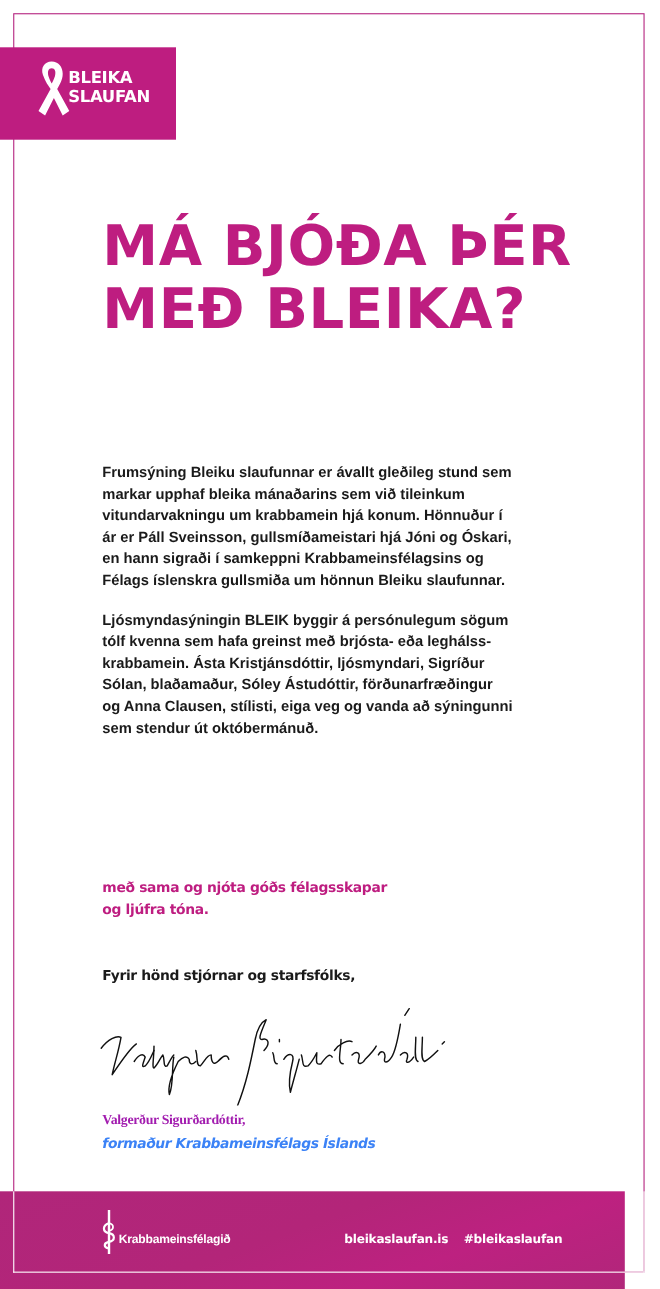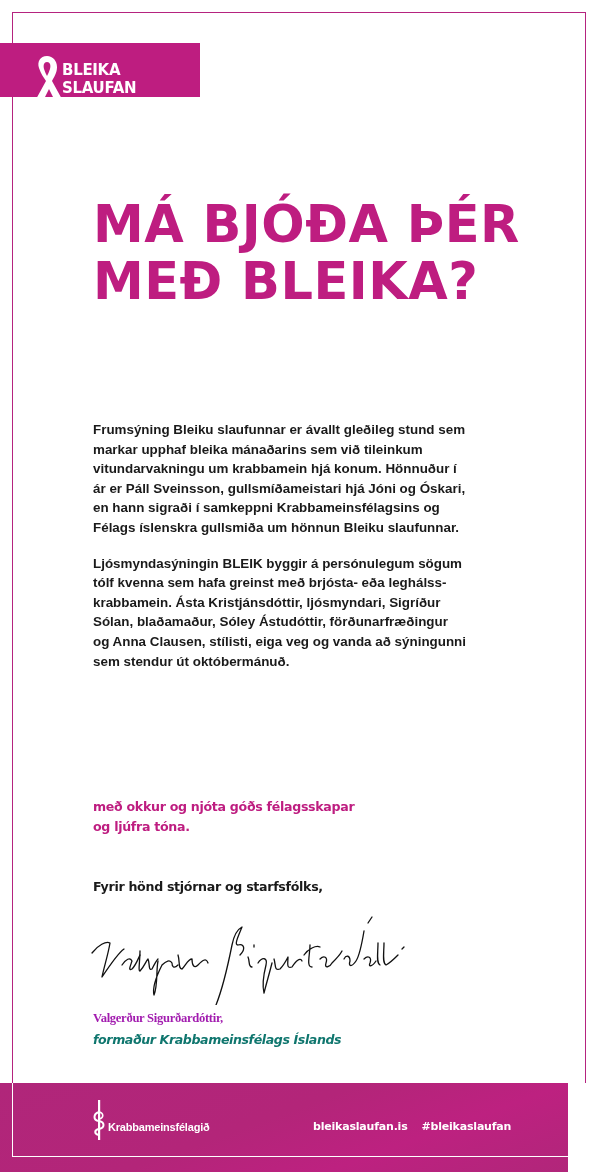--- a/index.html
+++ b/index.html
@@ -6,22 +6,22 @@
   body {
     width: 600px; height: 1172px; position: relative; overflow: hidden;
     background: #ffffff;
     font-family: "Liberation Sans", sans-serif;
   }
   .frame {
     position: absolute; left: 12px; top: 12px; width: 574px; height: 1145px;
     border: 1.5px solid #b5237f; box-sizing: border-box;
   }
   .logo-box {
-    position: absolute; left: 0; top: 43px; width: 160px; height: 54px;
-    background: #be1d80; display: flex; align-items: center; padding-left: 40px;
+    position: absolute; left: 0; top: 43px; width: 160px; height: 84px;
+    background: #be1d80; display: flex; align-items: center;
   }
   .logo-ribbon { position: absolute; left: 30px; top: 10px; width: 34px; height: 56px; }
   .logo-text {
     position: absolute; left: 62px; top: 18px;
     color: #fff; font-weight: bold; font-size: 15px; line-height: 18px;
     font-family: "DejaVu Sans", sans-serif; letter-spacing: -0.3px;
   }
   .headline {
     position: absolute; left: 93px; top: 196px; width: 480px;
     color: #be1d80; font-family: "DejaVu Sans", sans-serif; font-weight: bold;
@@ -47,21 +47,21 @@
     font-size: 12.6px; letter-spacing: -0.3px; white-space: nowrap;
   }
   .signature { position: absolute; left: 88px; top: 915px; width: 320px; height: 90px; }
   .signer-name {
     position: absolute; left: 93px; top: 1011px;
     color: #a21caf; font-family: Liberation Serif, serif; font-weight: bold;
     font-size: 12.6px; letter-spacing: -0.3px; white-space: nowrap; text-align: right;
   }
   .signer-title {
     position: absolute; left: 93px; top: 1032px;
-    color: #0f766e; font-family: "DejaVu Sans", sans-serif; font-weight: bold; font-style: italic;
+    color: #3b82f6; font-family: "DejaVu Sans", sans-serif; font-weight: bold; font-style: italic;
     font-size: 12.6px; letter-spacing: -0.4px; white-space: nowrap;
   }
   .footer {
     position: absolute; left: 0; top: 1083px; width: 568px; height: 89px;
     background: linear-gradient(160deg, #b0267a 0%, #b32579 45%, #bd2180 70%, #b1267a 100%);
   }
   .footer-frame {
     position: absolute; left: 12px; top: 0; width: 574px; height: 74px;
     border-left: 1.5px solid #fff; border-right: 1.5px solid #fff; border-bottom: 1.5px solid #fff;
     box-sizing: border-box;
@@ -111,21 +111,21 @@
     <span class="line">Ljósmyndasýningin BLEIK byggir á persónulegum sögum</span>
     <span class="line">tólf kvenna sem hafa greinst með brjósta- eða leghálss-</span>
     <span class="line">krabbamein. Ásta Kristjánsdóttir, ljósmyndari, Sigríður</span>
     <span class="line">Sólan, blaðamaður, Sóley Ástudóttir, förðunarfræðingur</span>
     <span class="line">og Anna Clausen, stílisti, eiga veg og vanda að sýningunni</span>
     <span class="line">sem stendur út októbermánuð.</span>
   </p>
 </div>
 
 <div class="invite">
-  <span class="line">með okkur og njóta góðs félagsskapar</span>
+  <span class="line">með sama og njóta góðs félagsskapar</span>
   <span class="line">og ljúfra tóna.</span>
 </div>
 
 <div class="greeting">Fyrir hönd stjórnar og starfsfólks,</div>
 
 <svg class="signature" viewBox="0 0 320 90" fill="none" stroke="#111" stroke-width="1.3" stroke-linecap="round" stroke-linejoin="round">
   <path d="M4 38 C10 30 18 26 22 28 C20 40 16 52 14 62 C22 50 30 38 36 34"></path>
   <path d="M34 50 C38 44 42 42 44 46 C42 52 40 56 44 54 C48 50 50 44 52 40"></path>
   <path d="M52 36 C52 46 50 56 52 56 C56 52 58 46 60 44 C62 48 60 56 64 54 C66 50 68 46 70 44"></path>
   <path d="M70 46 C68 56 70 70 66 80 C64 72 70 58 74 50 C78 46 82 44 84 48 C84 52 86 54 90 50"></path>

